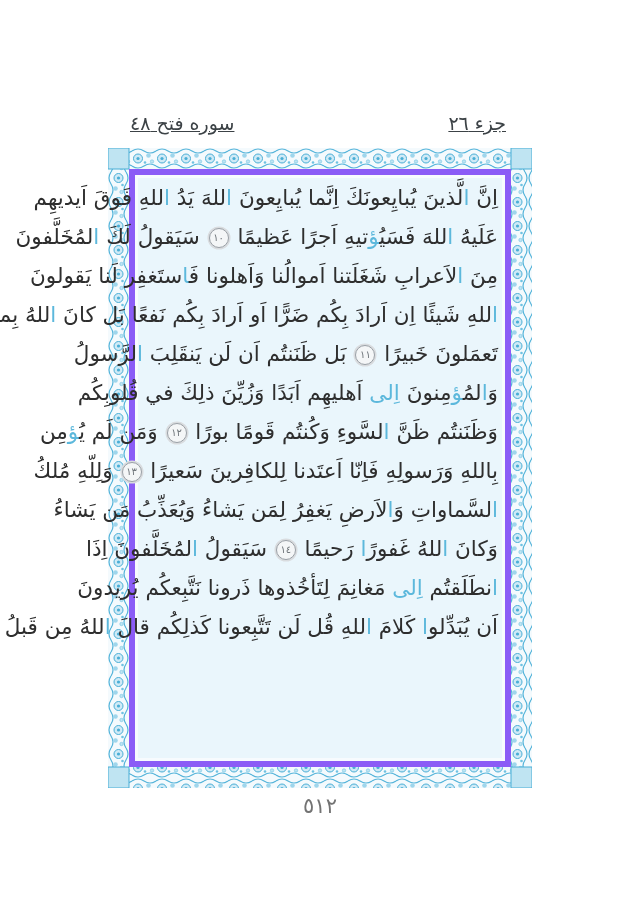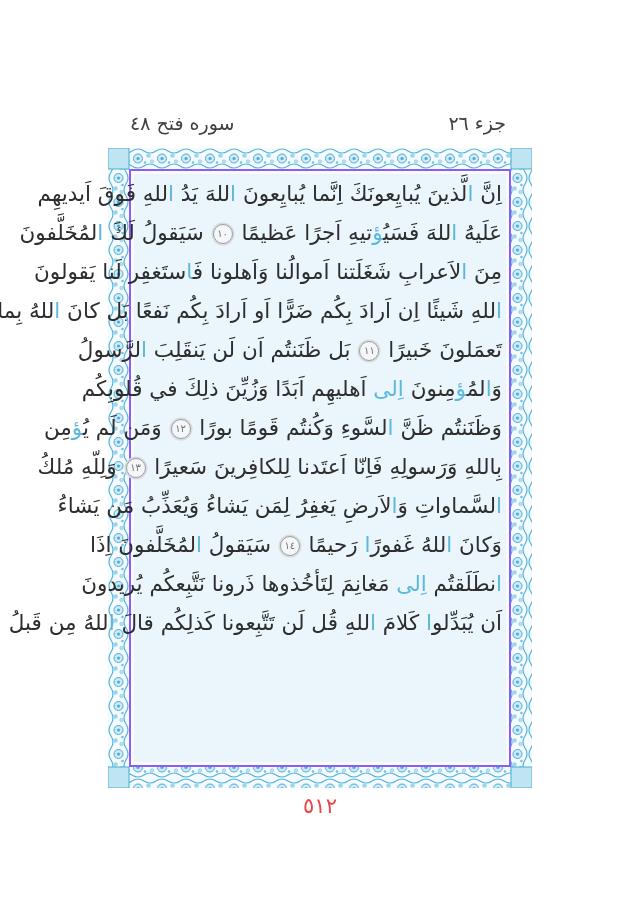--- a/index.html
+++ b/index.html
@@ -8,28 +8,28 @@
     font-family:"DejaVu Sans",sans-serif;position:relative;
   }
   .page{position:absolute;inset:0;background:#ffffff;}
 
   
   .header-row{
     position:absolute;left:130px;top:108px;width:376px;height:30px;
     display:flex;justify-content:space-between;align-items:center;
     direction:rtl;color:#3c4246;font-size:19px;
   }
-  .header-label{white-space:nowrap;letter-spacing:0.5px;}
+  .header-label{white-space:nowrap;letter-spacing:0.5px;text-decoration:underline;}
 
   
   .frame{position:absolute;left:108px;top:148px;width:424px;height:640px;}
   .frame-svg{position:absolute;left:0;top:0;}
   .panel{
     position:absolute;left:21px;top:21px;right:21px;bottom:21px;
-    border:2px solid #8b5cf6;background:#eaf6fc;
+    border:6px solid #8b5cf6;background:#eaf6fc;
     box-shadow:0 0 0 3px #f7fbfe inset;
     padding-left:21px;
   }
   .qtext{
     position:absolute;left:7px;right:7px;top:3px;bottom:3px;
     direction:rtl;color:#2e2e2e;
   }
   .qline{
     height:39px;line-height:39px;font-size:21.5px;
     text-align:justify;text-align-last:justify;text-justify:inter-word;
@@ -38,21 +38,21 @@
   .qline .blue{color:#5cb8dc;}
   .vmark{
     display:inline-block;width:18px;height:18px;line-height:18px;
     border:1px solid #9aa0a6;border-radius:50%;
     box-shadow:0 0 0 1.5px #d9dcdf;
     color:#6f757a;font-size:10px;text-align:right;text-align-last:center;
     vertical-align:middle;background:#f4f6f7;margin:0 2px;
   }
   .page-number{
     position:absolute;left:108px;top:794px;width:424px;
-    text-align:center;text-align-last:center;font-size:21px;color:#ef4444;
+    text-align:center;text-align-last:center;font-size:21px;color:#737373;
     direction:rtl;
   }
 </style>
 </head>
 <body>
 
 <div class="page">
 
   <div class="header-row">
     <span class="header-label">جزء ٢٦</span>

